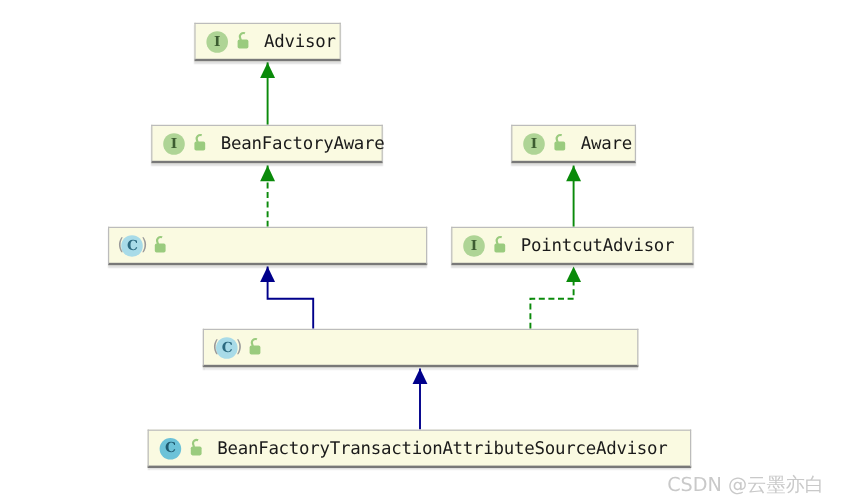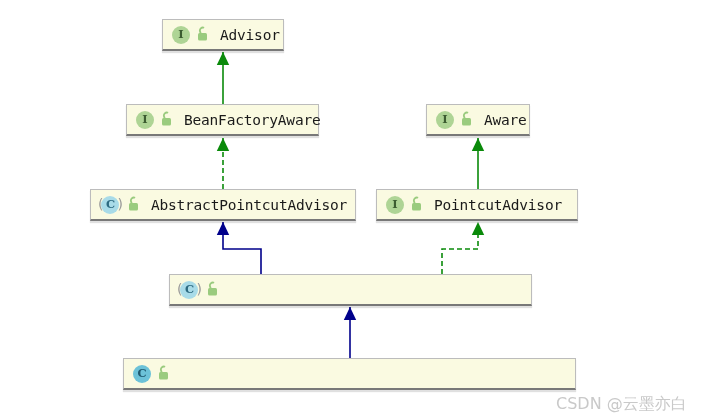--- a/index.html
+++ b/index.html
@@ -102,21 +102,20 @@
       <span class="node-label">Aware</span>
     </div>
     <div class="node" style="left: 90px; top: 189px; width: 266px; height: 32px;">
       <span class="paren">(</span>
       <span class="circle-icon abstract-class">C</span>
       <span class="paren">)</span>
       <svg width="14" height="15" viewBox="0 0 14 15" class="lock-icon">
         <path d="M6 7 L6 5 A3 3 0 0 1 11 2.6" fill="none" stroke="#9acb7e" stroke-width="1.8" transform="rotate(-18 8 5)"></path>
         <rect x="4" y="7" width="9" height="7.5" rx="1.5" fill="#9acb7e"></rect>
       </svg>
-      <span class="node-label">AbstractPointcutAdvisor</span>
     </div>
     <div class="node" style="left: 376px; top: 189px; width: 202px; height: 32px;">
       <span class="circle-icon interface">I</span>
       <svg width="14" height="15" viewBox="0 0 14 15" class="lock-icon">
         <path d="M6 7 L6 5 A3 3 0 0 1 11 2.6" fill="none" stroke="#9acb7e" stroke-width="1.8" transform="rotate(-18 8 5)"></path>
         <rect x="4" y="7" width="9" height="7.5" rx="1.5" fill="#9acb7e"></rect>
       </svg>
       <span class="node-label">PointcutAdvisor</span>
     </div>
     <div class="node" style="left: 169px; top: 274px; width: 363px; height: 32px;">
@@ -127,14 +126,15 @@
         <path d="M6 7 L6 5 A3 3 0 0 1 11 2.6" fill="none" stroke="#9acb7e" stroke-width="1.8" transform="rotate(-18 8 5)"></path>
         <rect x="4" y="7" width="9" height="7.5" rx="1.5" fill="#9acb7e"></rect>
       </svg>
     </div>
     <div class="node" style="left: 123px; top: 358px; width: 453px; height: 32px;">
       <span class="circle-icon class">C</span>
       <svg width="14" height="15" viewBox="0 0 14 15" class="lock-icon">
         <path d="M6 7 L6 5 A3 3 0 0 1 11 2.6" fill="none" stroke="#9acb7e" stroke-width="1.8" transform="rotate(-18 8 5)"></path>
         <rect x="4" y="7" width="9" height="7.5" rx="1.5" fill="#9acb7e"></rect>
       </svg>
+      <span class="node-label">BeanFactoryTransactionAttributeSourceAdvisor</span>
     </div>
   </div>
 
 </body></html>

